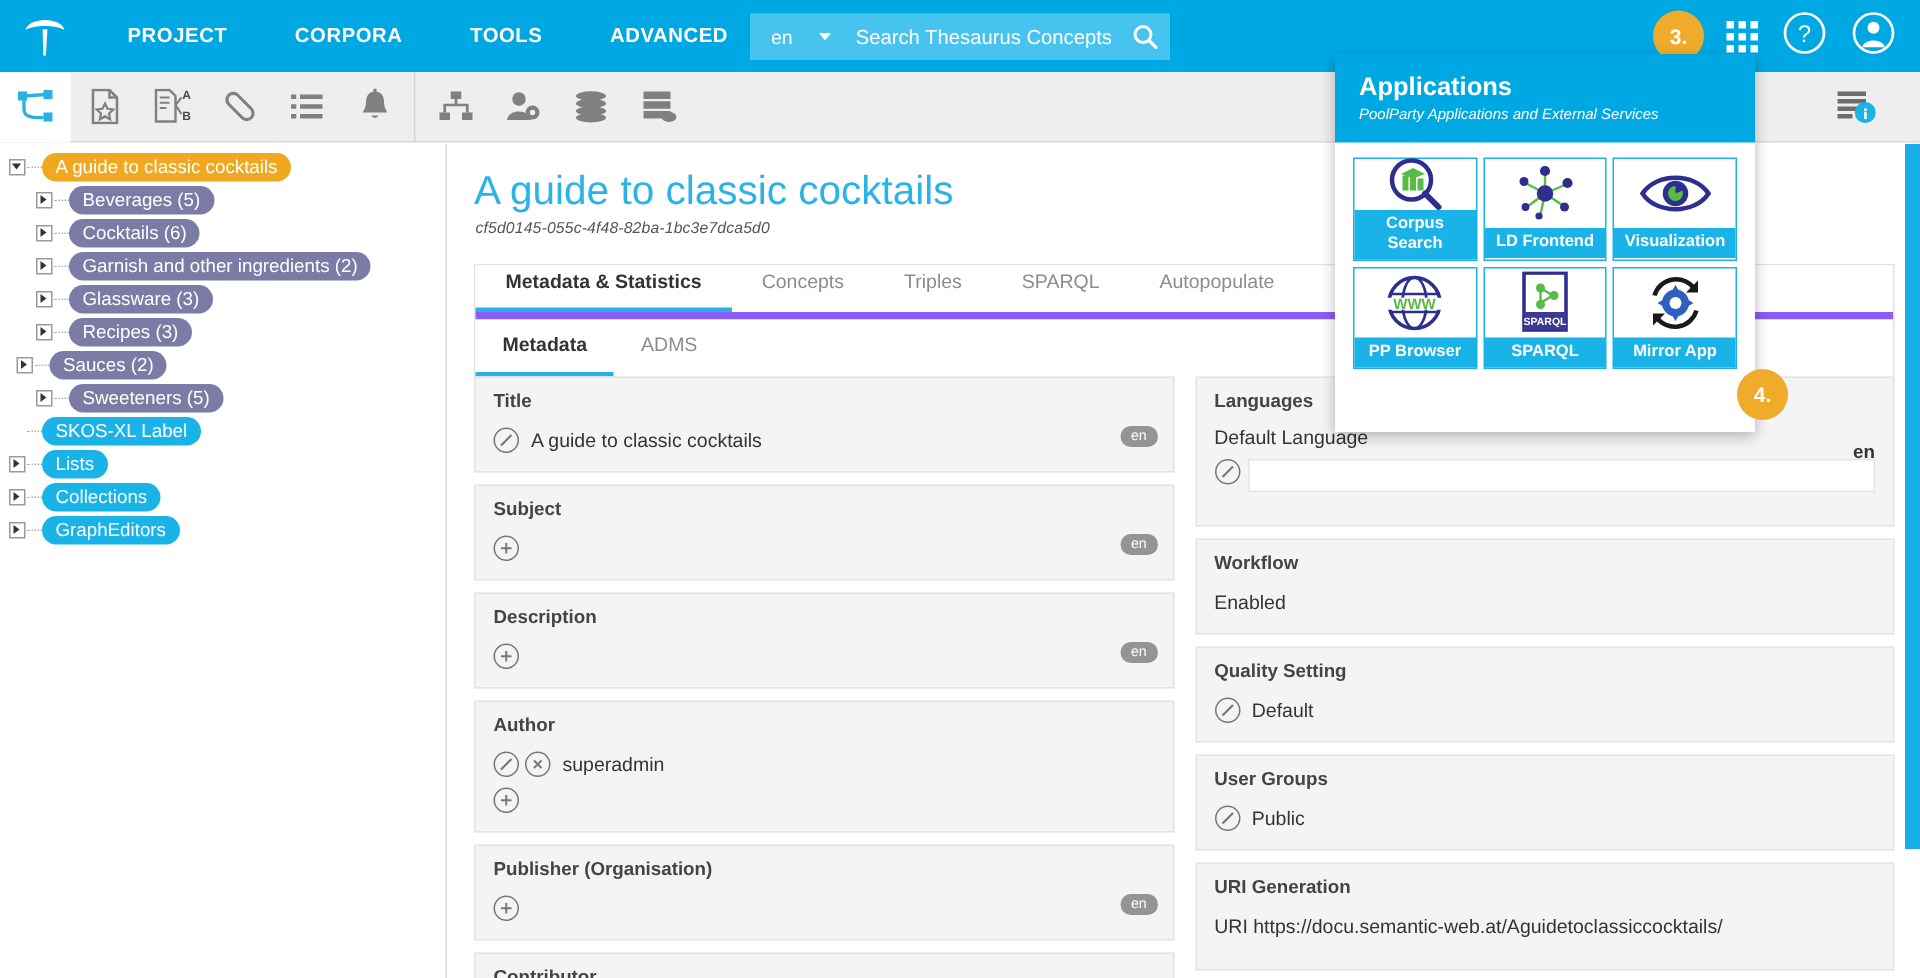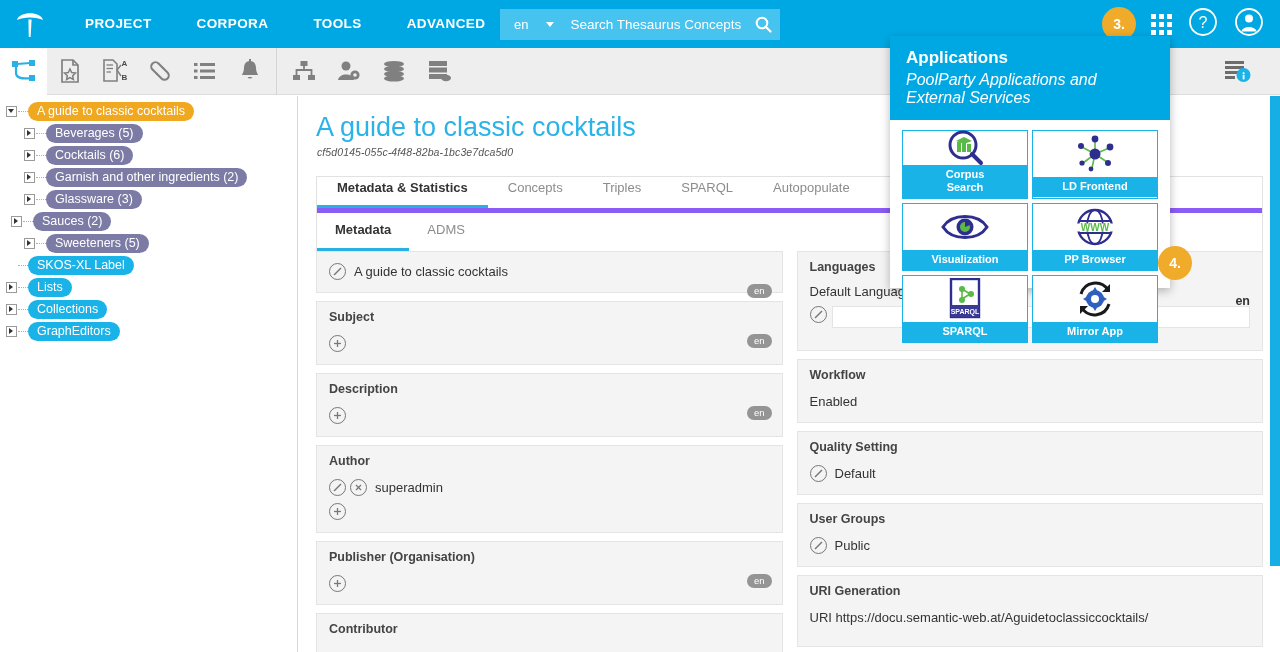--- a/index.html
+++ b/index.html
@@ -147,23 +147,23 @@
     position:absolute; top:0; left:2px; width:10px; height:470px; background:#17aee6; cursor:pointer;
   }
 
   
   .apps-panel {
     position:absolute; top:36px; left:890px; width:280px; height:252px;
     background:#ffffff; box-shadow:0 3px 9px rgba(0,0,0,.28); z-index:40;
   }
   .apps-head { background:#00a8e3; padding:12px 16px 13px; }
   .apps-title { color:#ffffff; font-size:17px; font-weight:bold; }
-  .apps-sub { color:#ffffff; font-size:16px; font-style:italic; margin-top:3px; }
+  .apps-sub { color:#ffffff; font-size:10px; font-style:italic; margin-top:3px; }
   .apps-grid {
-    display:grid; grid-template-columns: repeat(2, 1fr); gap:4px; padding:10px 12px 12px;
+    display:grid; grid-template-columns: repeat(3, 1fr); gap:4px; padding:10px 12px 12px;
   }
   .app-tile { border:1px solid #19b3e8; cursor:pointer; background:#fff; }
   .app-icon { height:46px; display:flex; align-items:center; justify-content:center; }
   .app-name {
     background:#19b3e8; color:#ffffff; font-size:11px; font-weight:bold; text-align:center;
     padding:3px 2px 4px; line-height:13px;
   }
   .badge-step4 {
     position:absolute; left:268px; top:210px; width:34px;height:34px;border-radius:50%;
     background:#efab29;color:#fff;font-size:14px;font-weight:bold;
@@ -373,20 +373,29 @@
         </div>
         <div class="tree-row" style="padding-left: 22px;">
           <span class="tw">
             <span class="toggle">
               <span class="tri-r"></span>
             </span>
           </span>
           <span class="dots"></span>
           <span class="pill concept">Glassware (3)</span>
         </div>
+        <div class="tree-row" style="padding-left: 22px;">
+          <span class="tw">
+            <span class="toggle">
+              <span class="tri-r"></span>
+            </span>
+          </span>
+          <span class="dots"></span>
+          <span class="pill concept">Recipes (3)</span>
+        </div>
         <div class="tree-row" style="padding-left: 9px;">
           <span class="tw">
             <span class="toggle">
               <span class="tri-r"></span>
             </span>
           </span>
           <span class="dots"></span>
           <span class="pill concept">Sauces (2)</span>
         </div>
         <div class="tree-row" style="padding-left: 22px;">
@@ -448,20 +457,21 @@
         </div>
       <div class="subtabs" id="subtabs-row">
           <div class="subtab active">Metadata</div>
           <div class="subtab">ADMS</div>
         </div>
     </div>
 
     <div class="cols">
       <div class="col" id="left-col">
           <div class="card">
+            <div class="card-label">Title</div>
             <div class="card-row">
               <span class="ic">
                 <svg width="11" height="11" viewBox="0 0 11 11">
                   <line x1="2" y1="9" x2="9" y2="2" stroke="#777" stroke-width="1.4"></line>
                 </svg>
               </span>
               <span class="card-val">A guide to classic cocktails</span>
             </div>
             <span class="lang-chip" style="top:32px">en</span>
           </div>

